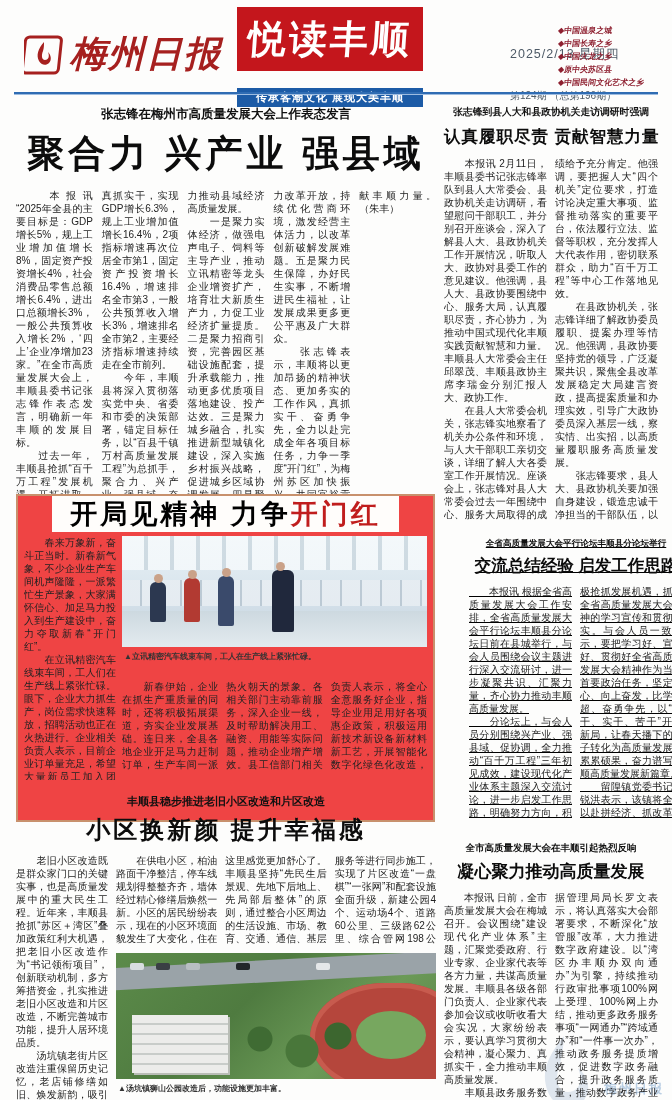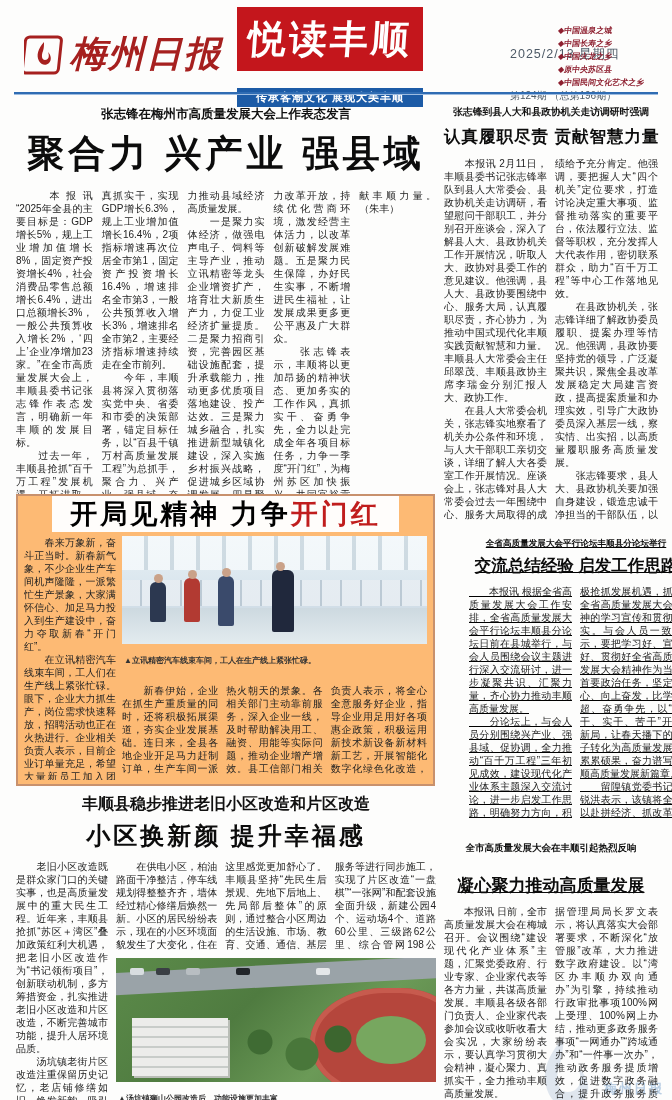--- a/index.html
+++ b/index.html
@@ -34,69 +34,69 @@
   .art-main .headline { font-size:37px; letter-spacing:4px; margin-top:6px; }
   .art-main .body-text { margin-top:10px; height:318px; column-count:5; column-gap:9px; }
 
   
   .art-rt { position:absolute; left:444px; top:106px; width:214px; }
   .art-rt .kicker { font-size:9.8px; }
   .art-rt .headline { font-size:16.5px; letter-spacing:1px; margin-top:7px; }
   .art-rt .body-text { margin-top:9px; height:372px; column-count:2; column-gap:8px; }
 
   
-  .feature { position:absolute; left:16px; top:494px; width:419px; height:292px; border:2px solid #c8916d; background:#fdba74; padding:4px 6px 6px 6px; }
+  .feature { position:absolute; left:16px; top:494px; width:419px; height:328px; border:2px solid #c8916d; background:#ef4444; padding:4px 6px 6px 6px; }
   .feature-headline { text-align:center; font-size:27px; font-weight:900; letter-spacing:3px; background:#fffdfb; margin:-4px auto 4px auto; width:86%; white-space:nowrap; }
   .feature-headline .red { color:#c01d1d; }
   .feature-flex { display:flex; gap:6px; height:244px; }
   .feature-col1 { width:92px; flex:none; }
   .feature-col1 .body-text { height:244px; }
   .feature-right { flex:1; display:flex; flex-direction:column; }
   .photo-factory { height:116px; position:relative; overflow:hidden; background:linear-gradient(180deg,#e9f1f5 0%,#dae6ee 45%,#cfdce6 70%,#dde6ea 100%); }
   .pf-ceiling { position:absolute; left:0; top:0; width:100%; height:34px; background:repeating-linear-gradient(90deg,#f6fafc 0 22px,#c9d6de 22px 26px); opacity:.8; }
   .pf-bench { position:absolute; left:0; top:44px; width:100%; height:26px; background:repeating-linear-gradient(90deg,#e7edf2 0 18px,#b9c7d2 18px 20px); opacity:.9; }
   .pf-floor { position:absolute; left:0; bottom:0; width:100%; height:36px; background:linear-gradient(180deg,#cdd9e0,#e3ebef); }
   .worker { position:absolute; width:16px; height:44px; border-radius:6px 6px 2px 2px; }
   .worker::before { content:""; position:absolute; top:-8px; left:4px; width:9px; height:9px; border-radius:50%; background:#caa289; }
   .w1 { left:28px; top:46px; background:#2c3850; height:40px; }
   .w2 { left:62px; top:42px; background:#b23a32; height:44px; }
   .w3 { left:96px; top:40px; background:#3a4a6b; height:50px; }
   .w4 { left:150px; top:34px; background:#20283c; width:22px; height:62px; }
-  .photo-caption { font-size:8px; font-weight:bold; color:#333; padding:11px 0 2px 2px; }
+  .photo-caption { font-size:8px; font-weight:bold; color:#333; padding:4px 0 2px 2px; }
   .feature-rest { margin-top:16px; height:104px; column-count:3; column-gap:8px; }
 
   
   .art-rm { position:absolute; left:469px; top:538px; width:214px;text-decoration:underline; }
   .art-rm .kicker { font-size:8.6px; }
   .art-rm .headline { font-size:16.5px; margin-top:5px; }
   .art-rm .body-text { margin-top:8px; height:244px; column-count:2; column-gap:8px; }
 
   
   .art-bl { position:absolute; left:16px; top:794px; width:420px; }
-  .art-bl .kicker { font-size:16px;font-family:Liberation Mono, monospace; }
+  .art-bl .kicker { font-size:11px;font-family:Liberation Mono, monospace; }
   .art-bl .headline { font-size:24px; letter-spacing:3px; margin-top:5px; }
   .bl-flex { display:flex; gap:8px; margin-top:8px; height:246px; }
   .bl-col1 { width:92px; flex:none; }
   .bl-col1 .body-text { height:246px; }
   .bl-right { flex:1; display:flex; flex-direction:column; }
   .bl-rest { height:96px; column-count:3; column-gap:8px; }
   .photo-park { height:126px; margin-top:3px; position:relative; overflow:hidden; background:linear-gradient(135deg,#5c8b4a 0%,#4f7b40 40%,#6b9a57 70%,#587f46 100%); }
   .pp-road { position:absolute; left:-10px; top:6px; width:115%; height:22px; background:#9aa3a8; transform:rotate(-3deg); }
   .pp-car { position:absolute; top:10px; width:14px; height:7px; border-radius:2px; background:#d8dde0; }
   .pp-car.c2 { left:40px; background:#3a3f44; } .pp-car.c3 { left:70px; background:#b8bec2; }
   .pp-car.c4 { left:120px; background:#22262a; } .pp-car.c5 { left:200px; background:#e4e7e9; }
   .pp-track { position:absolute; right:-24px; top:30px; width:150px; height:110px; background:#b5463c; border-radius:50% 40% 0 50%; box-shadow:inset 0 0 0 5px #c75b4e; }
   .pp-green { position:absolute; right:10px; top:58px; width:70px; height:48px; background:#77a75f; border-radius:50%; }
   .pp-building { position:absolute; left:16px; bottom:6px; width:96px; height:58px; background:#ececea; box-shadow:2px 2px 0 #b9bdb6; background-image:repeating-linear-gradient(180deg,transparent 0 8px,#c8ccc9 8px 10px); }
   .pp-trees { position:absolute; left:120px; bottom:4px; width:120px; height:60px; background:radial-gradient(circle at 20% 40%,#3f6b33 12px,transparent 13px),radial-gradient(circle at 55% 60%,#49773a 16px,transparent 17px),radial-gradient(circle at 85% 35%,#3c662f 13px,transparent 14px); }
 
   
   .art-rb { position:absolute; left:444px; top:842px; width:214px; }
   .art-rb .kicker { font-size:9.5px; }
-  .art-rb .headline { font-size:17px; margin-top:19px;text-decoration:underline; }
+  .art-rb .headline { font-size:17px; margin-top:5px; }
   .art-rb .body-text { margin-top:8px; height:208px; column-count:2; column-gap:8px; position:relative; z-index:1; }
   .rb-watermark { position:absolute; left:80px; top:190px; z-index:0; opacity:.55; }
   .corner-wm { position:absolute; right:8px; bottom:2px; font-size:13px; font-weight:bold; color:#b9cee3; letter-spacing:2px; }
 </style>
 </head>
 <body>
 
 <div class="page">
 
   <div class="masthead">

